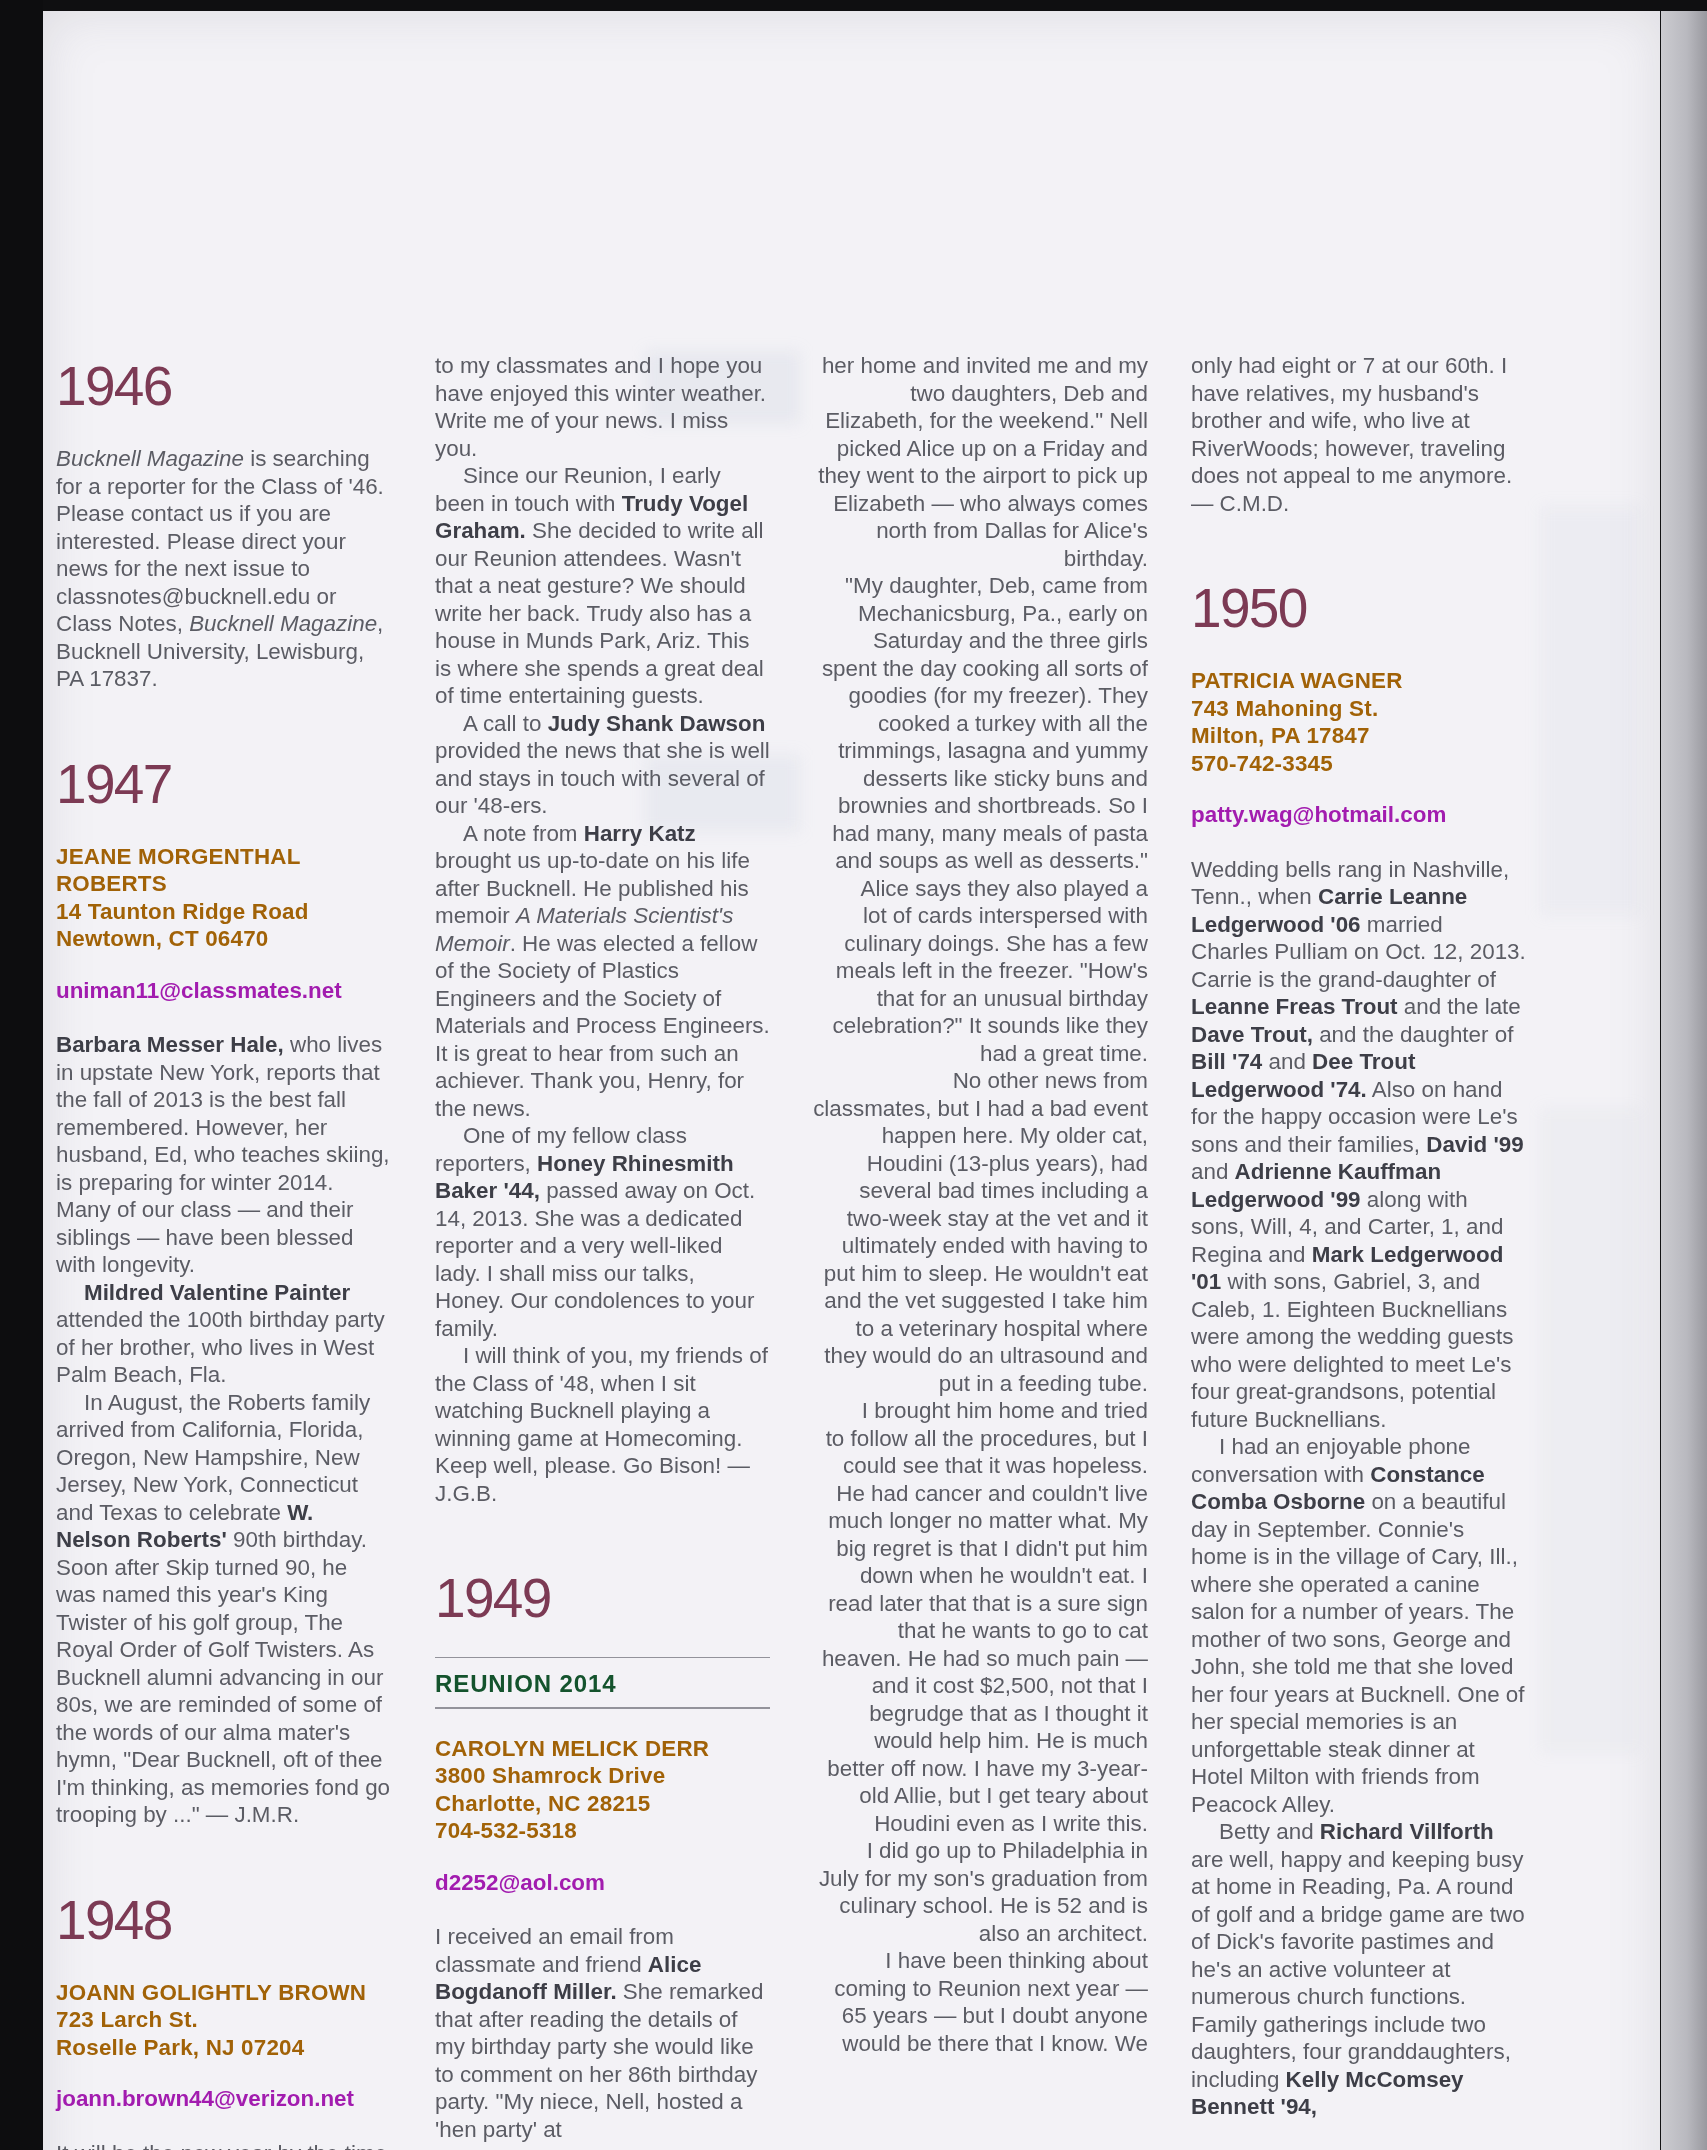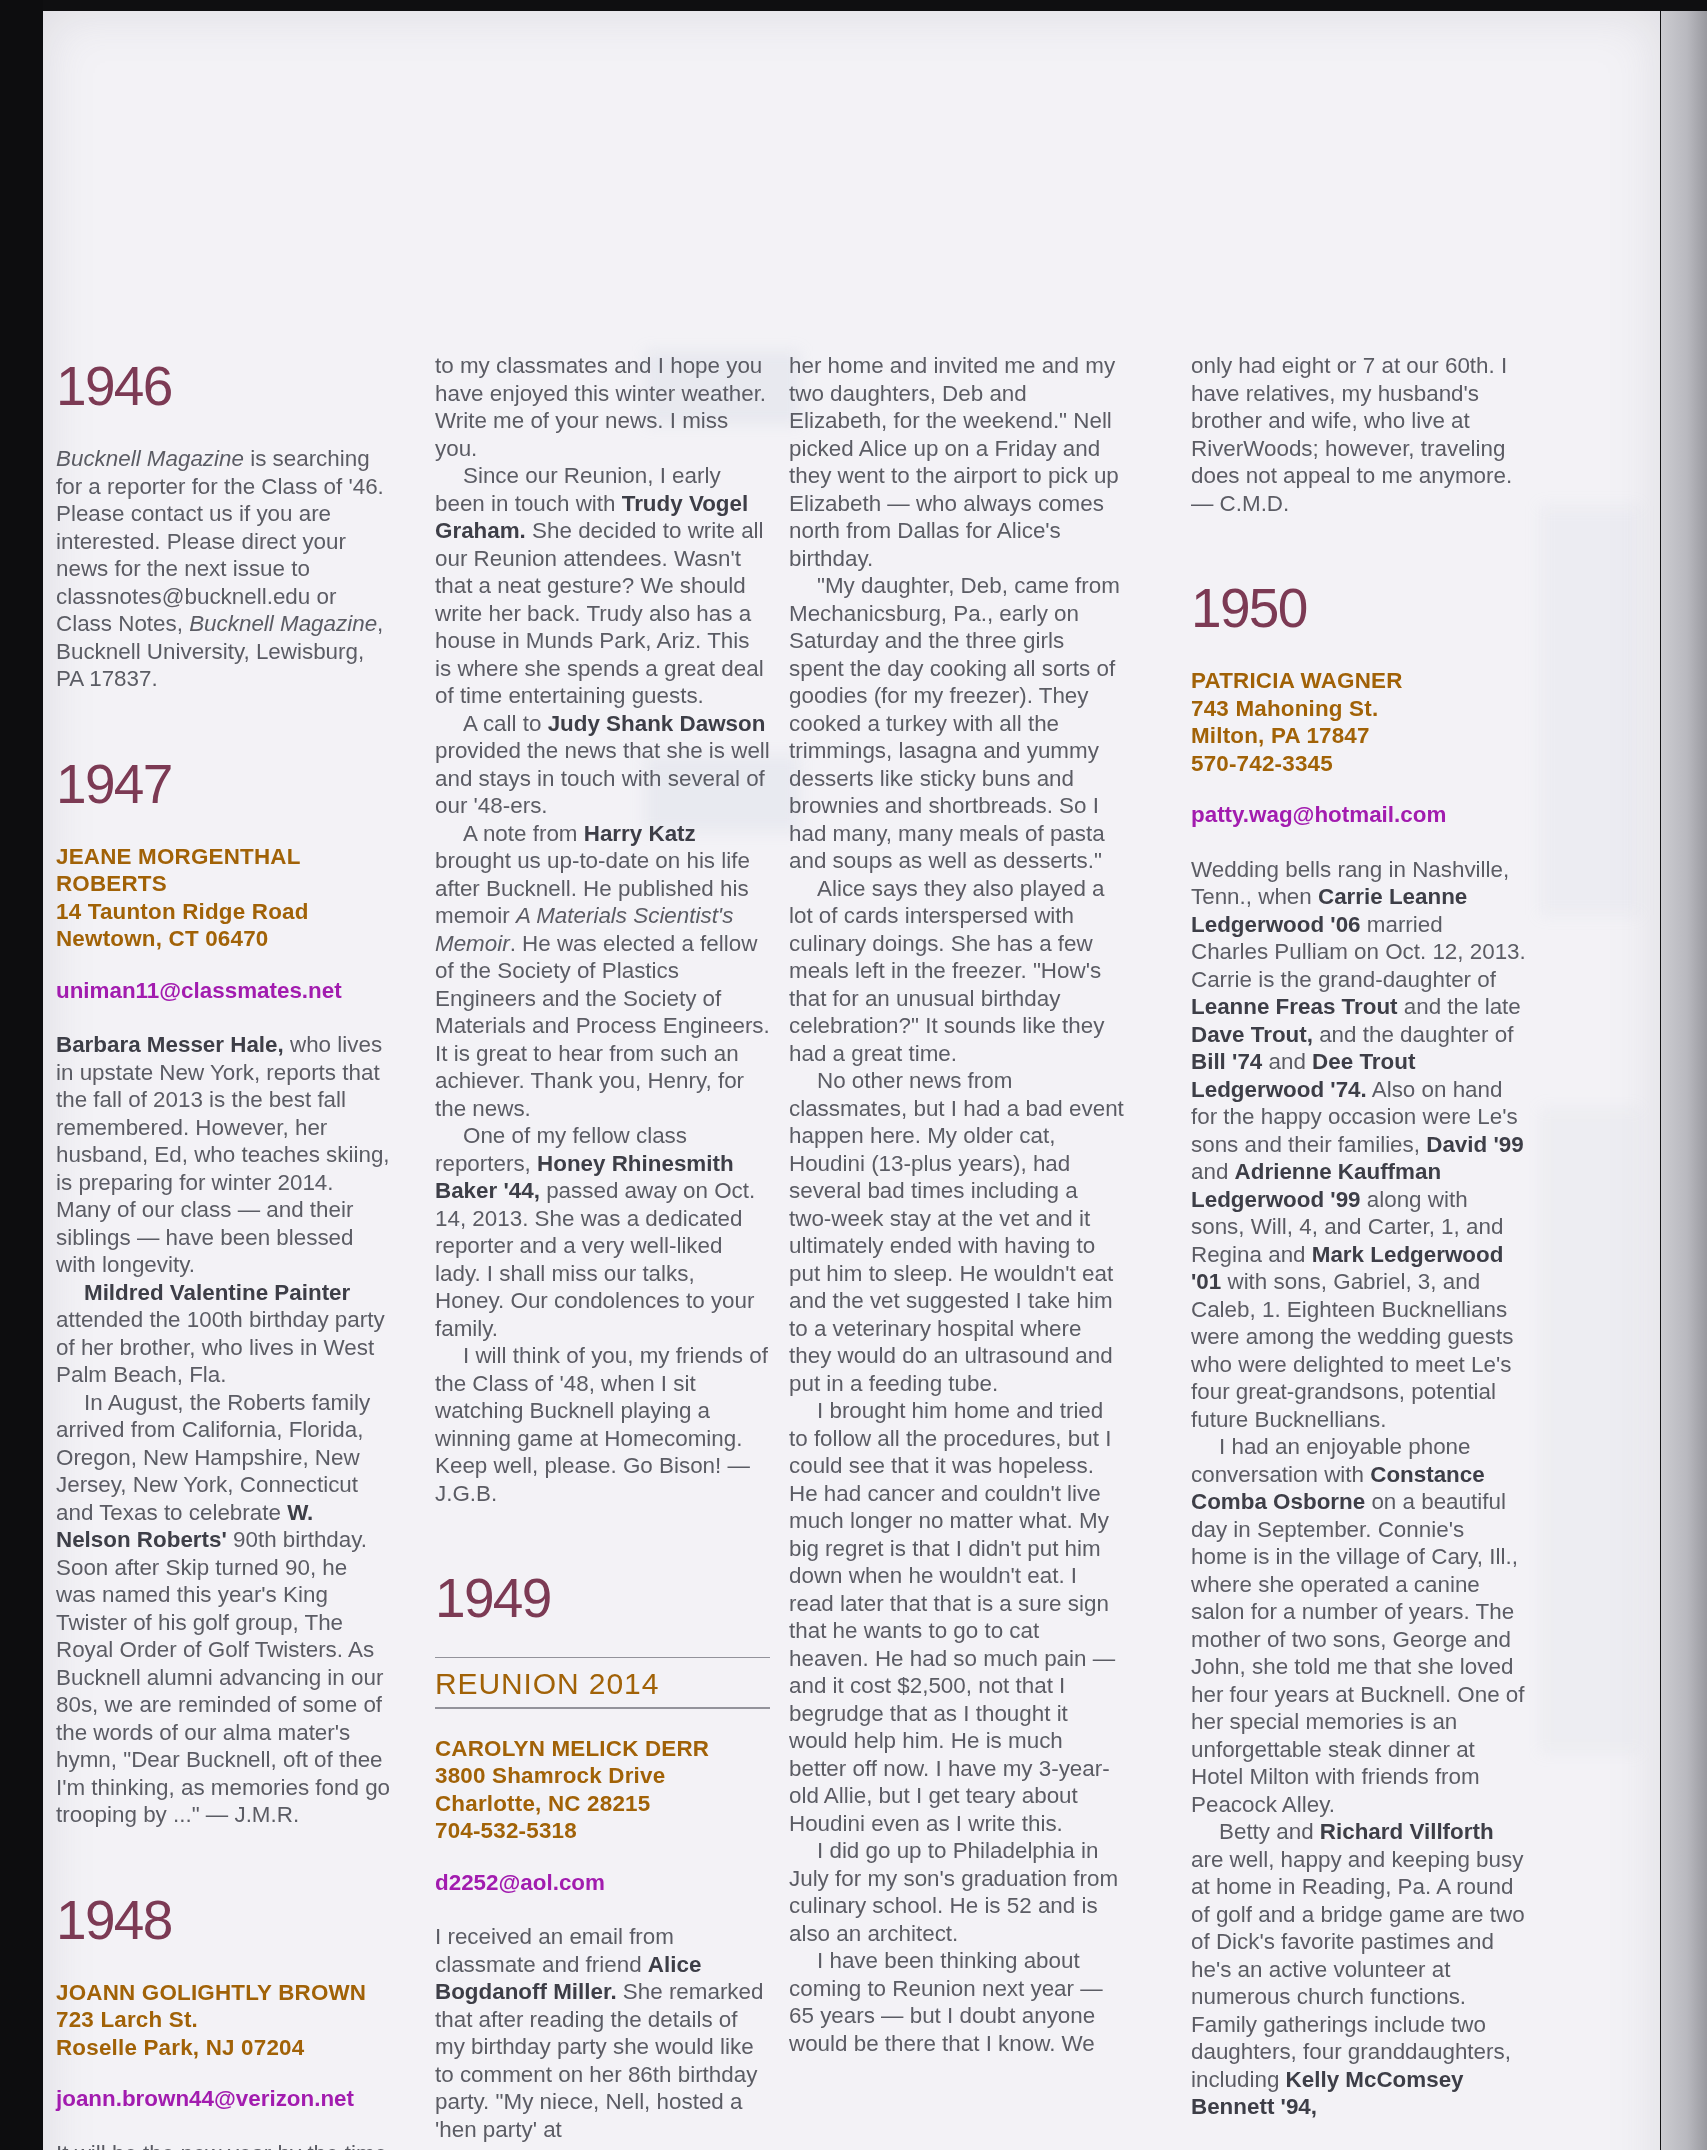--- a/index.html
+++ b/index.html
@@ -20,39 +20,39 @@
   }
   .ghost{position:absolute;filter:blur(7.7px);pointer-events:none;}
   .g1{left:602px;top:340px;width:155px;height:73px;background:rgba(175,185,205,0.16);}
   .g2{left:602px;top:744px;width:155px;height:77px;background:rgba(175,185,205,0.15);}
   .g3{left:1497px;top:495px;width:99px;height:409px;background:rgba(190,195,210,0.12);}
   .g4{left:1497px;top:1097px;width:99px;height:645px;background:rgba(190,195,210,0.10);}
 
   .col{position:absolute;top:341px;width:335px;color:#5b5c64;font-size:22.4px;line-height:27.5px;}
   .col-1{left:13px;}
   .col-2{left:392px;}
-  .col-3{left:746px;}
+  .col-3{left:770px;text-align:right;}
   .col-4{left:1148px;}
 
   .year{
     font-size:55px;line-height:68px;letter-spacing:-1.7px;
     color:#7c3a54;margin:0 0 25px 0;font-weight:400;
   }
   .col .year + .year, .para + .year, .contact + .year{margin-top:57px;}
   p.para{margin:0;padding:0;}
   p.para.ind{text-indent:28px;}
   .b{font-weight:bold;color:#3d3e47;}
   .i{font-style:italic;}
   .contact{margin:0 0 27px 0;}
   .cline{font-weight:bold;color:#a16207;letter-spacing:0.2px;}
   .cemail{font-weight:bold;color:#a21caf;margin-top:24px;}
   .reunion{margin:2.6px 0 26px 0;}
   .rule{height:1.3px;background:#93939b;margin:0;}
   .rtext{
-    color:#a16207;font-weight:normal;font-size:30px;letter-spacing:0.9px;
+    color:#14532d;font-weight:bold;font-size:24px;letter-spacing:0.9px;
     padding:11.2px 0 10.3px 0;
   }
 </style>
 </head>
 <body>
 
 <div class="edge edge-right"></div>
 <div class="edge edge-top"></div>
 <div class="edge edge-left"></div>
 

